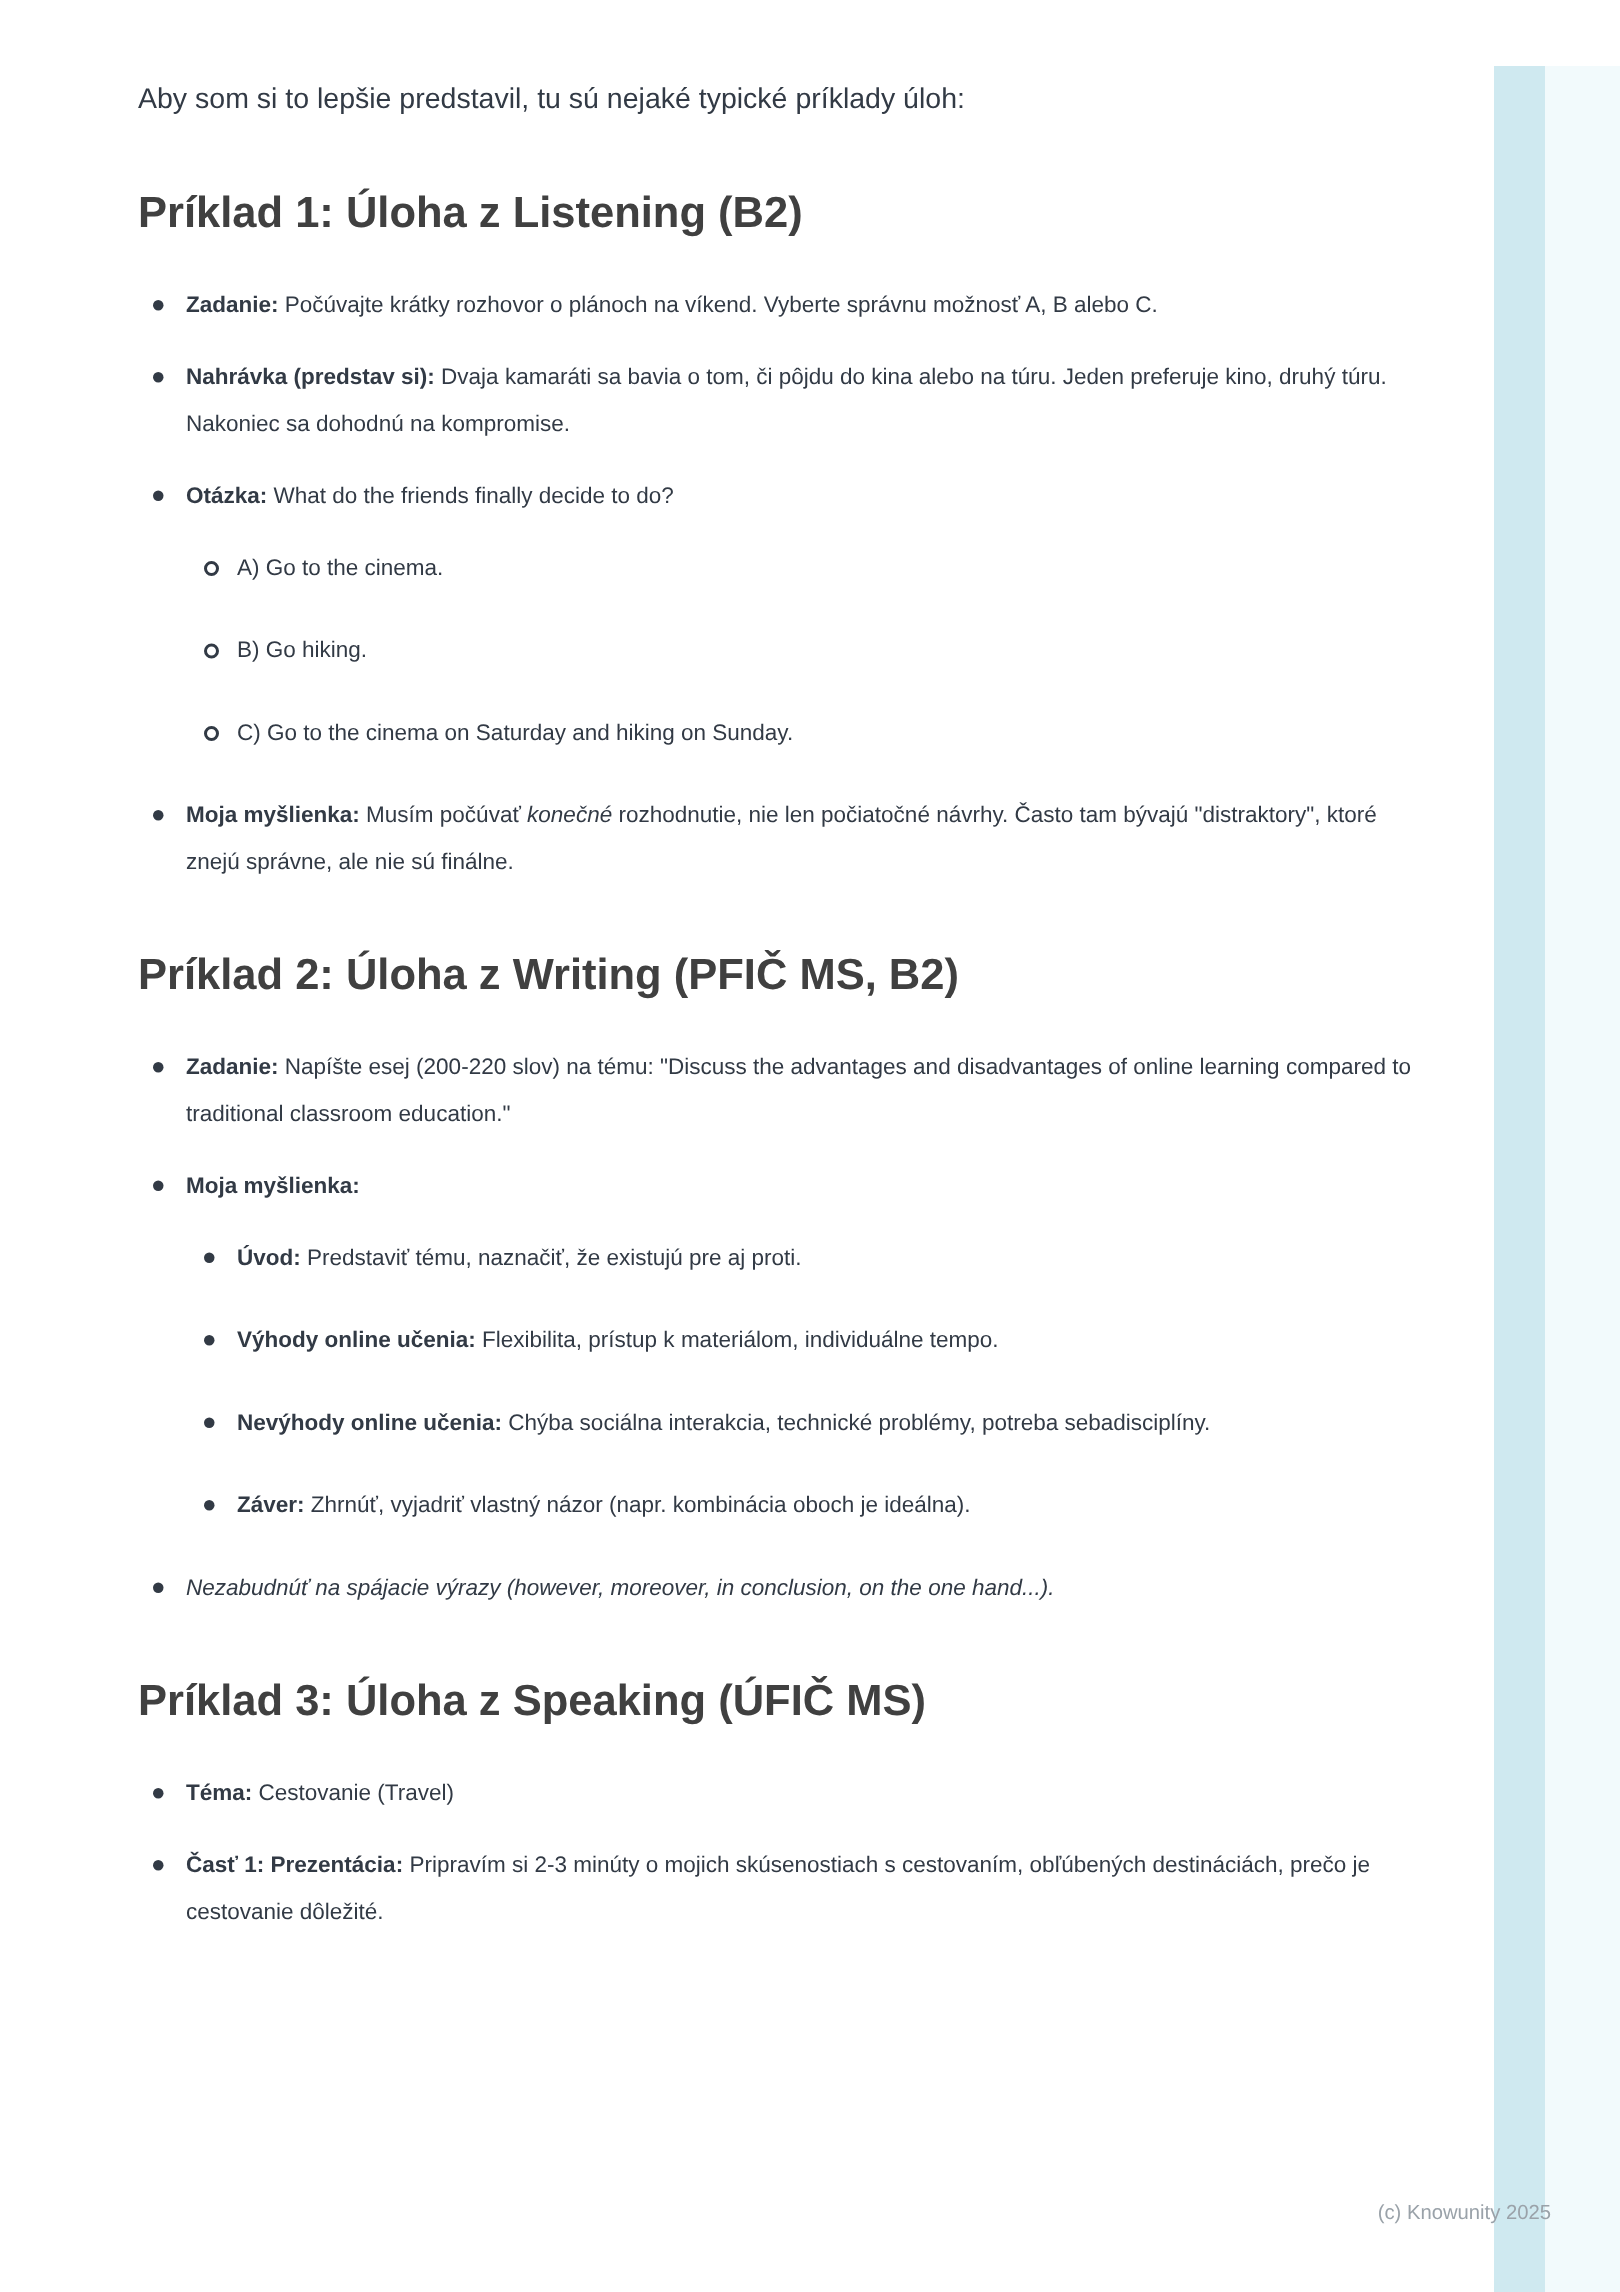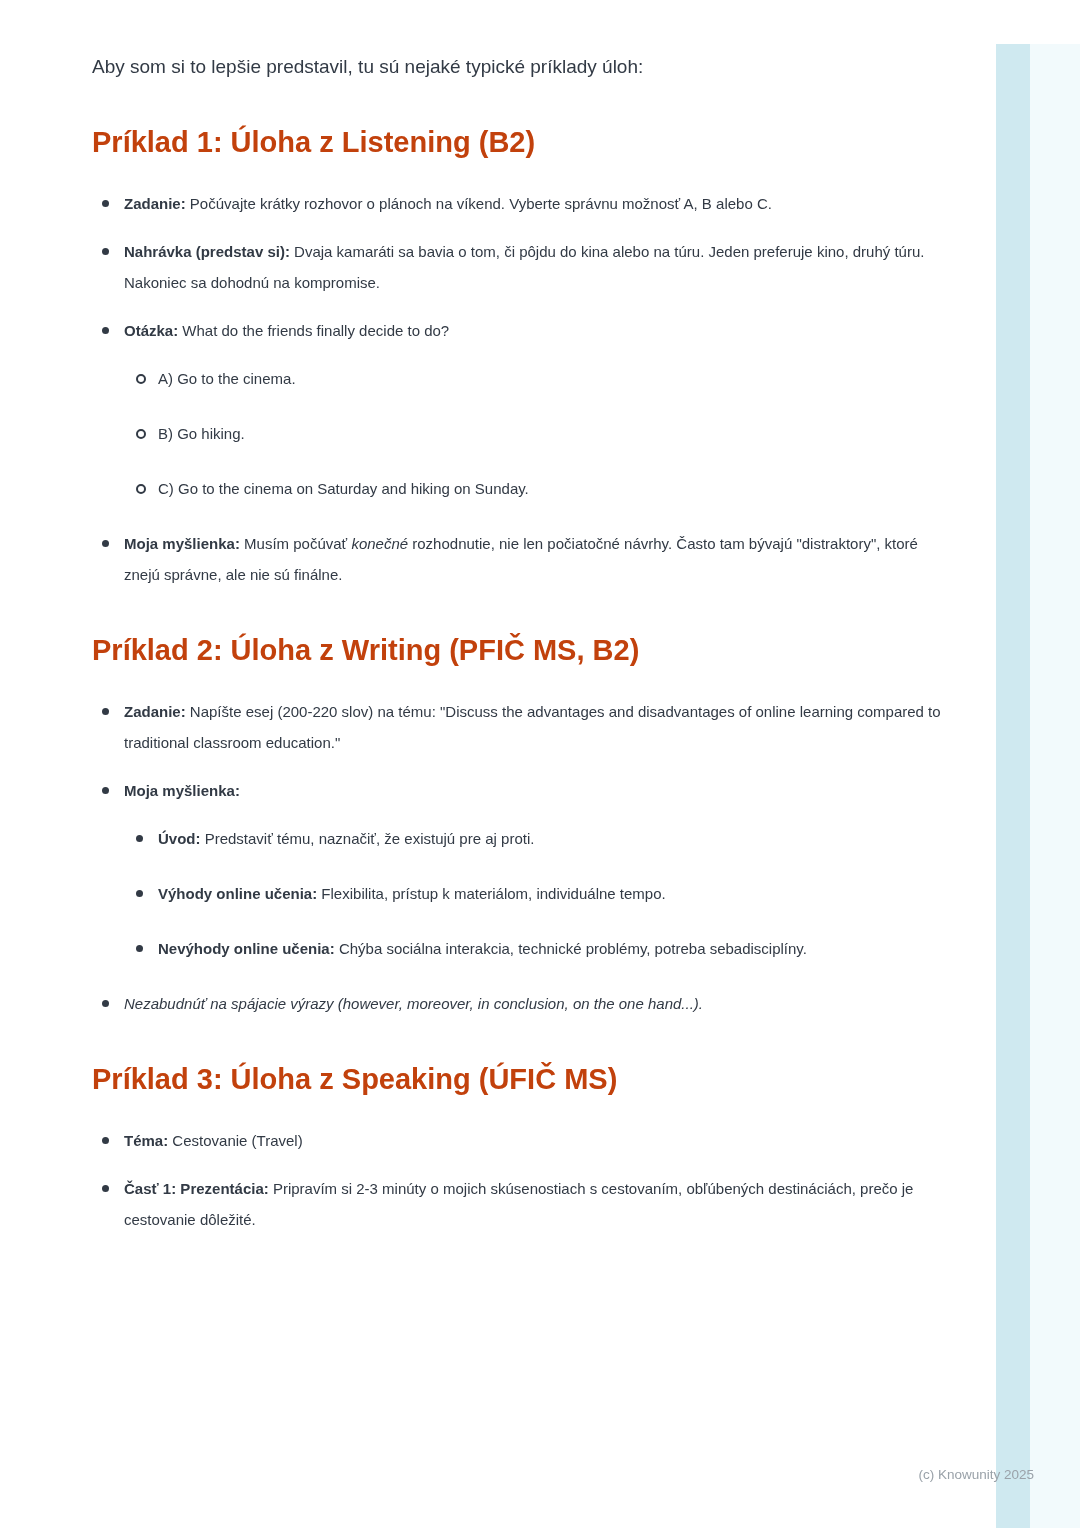--- a/index.html
+++ b/index.html
@@ -34,21 +34,21 @@
     left: 92px;
     top: 52px;
     width: 850px;
   }
   .intro {
     font-size: 19px;
     line-height: 30px;
     margin: 0 0 28px 0;
   }
   .sec-title {
-    color: #c2410c;
+    color: #404040;
     font-size: 29px;
     line-height: 36px;
     font-weight: 700;
     margin: 42px 0 28px 0;
   }
   .li {
     position: relative;
     padding-left: 32px;
     font-size: 15px;
     line-height: 31px;
@@ -106,20 +106,21 @@
           <div class="li l2"><span class="marker circle"></span><span class="">C) Go to the cinema on Saturday and hiking on Sunday.</span></div>
           <div class="li l1"><span class="marker disc"></span><span class="b">Moja myšlienka:</span><span class=""> Musím počúvať </span><span class="i">konečné</span><span class=""> rozhodnutie, nie len počiatočné návrhy. Často tam bývajú "distraktory", ktoré znejú správne, ale nie sú finálne.</span></div>
         </section>
         <section>
           <h2 class="sec-title">Príklad 2: Úloha z Writing (PFIČ MS, B2)</h2>
           <div class="li l1"><span class="marker disc"></span><span class="b">Zadanie:</span><span class=""> Napíšte esej (200-220 slov) na tému: "Discuss the advantages and disadvantages of online learning compared to traditional classroom education."</span></div>
           <div class="li l1"><span class="marker disc"></span><span class="b">Moja myšlienka:</span></div>
           <div class="li l2"><span class="marker disc"></span><span class="b">Úvod:</span><span class=""> Predstaviť tému, naznačiť, že existujú pre aj proti.</span></div>
           <div class="li l2"><span class="marker disc"></span><span class="b">Výhody online učenia:</span><span class=""> Flexibilita, prístup k materiálom, individuálne tempo.</span></div>
           <div class="li l2"><span class="marker disc"></span><span class="b">Nevýhody online učenia:</span><span class=""> Chýba sociálna interakcia, technické problémy, potreba sebadisciplíny.</span></div>
+          <div class="li l2"><span class="marker disc"></span><span class="b">Záver:</span><span class=""> Zhrnúť, vyjadriť vlastný názor (napr. kombinácia oboch je ideálna).</span></div>
           <div class="li l1"><span class="marker disc"></span><span class="i">Nezabudnúť na spájacie výrazy (however, moreover, in conclusion, on the one hand...).</span></div>
         </section>
         <section>
           <h2 class="sec-title">Príklad 3: Úloha z Speaking (ÚFIČ MS)</h2>
           <div class="li l1"><span class="marker disc"></span><span class="b">Téma:</span><span class=""> Cestovanie (Travel)</span></div>
           <div class="li l1"><span class="marker disc"></span><span class="b">Časť 1: Prezentácia:</span><span class=""> Pripravím si 2-3 minúty o mojich skúsenostiach s cestovaním, obľúbených destináciách, prečo je cestovanie dôležité.</span></div>
         </section>
       </div>
   </div>
 

